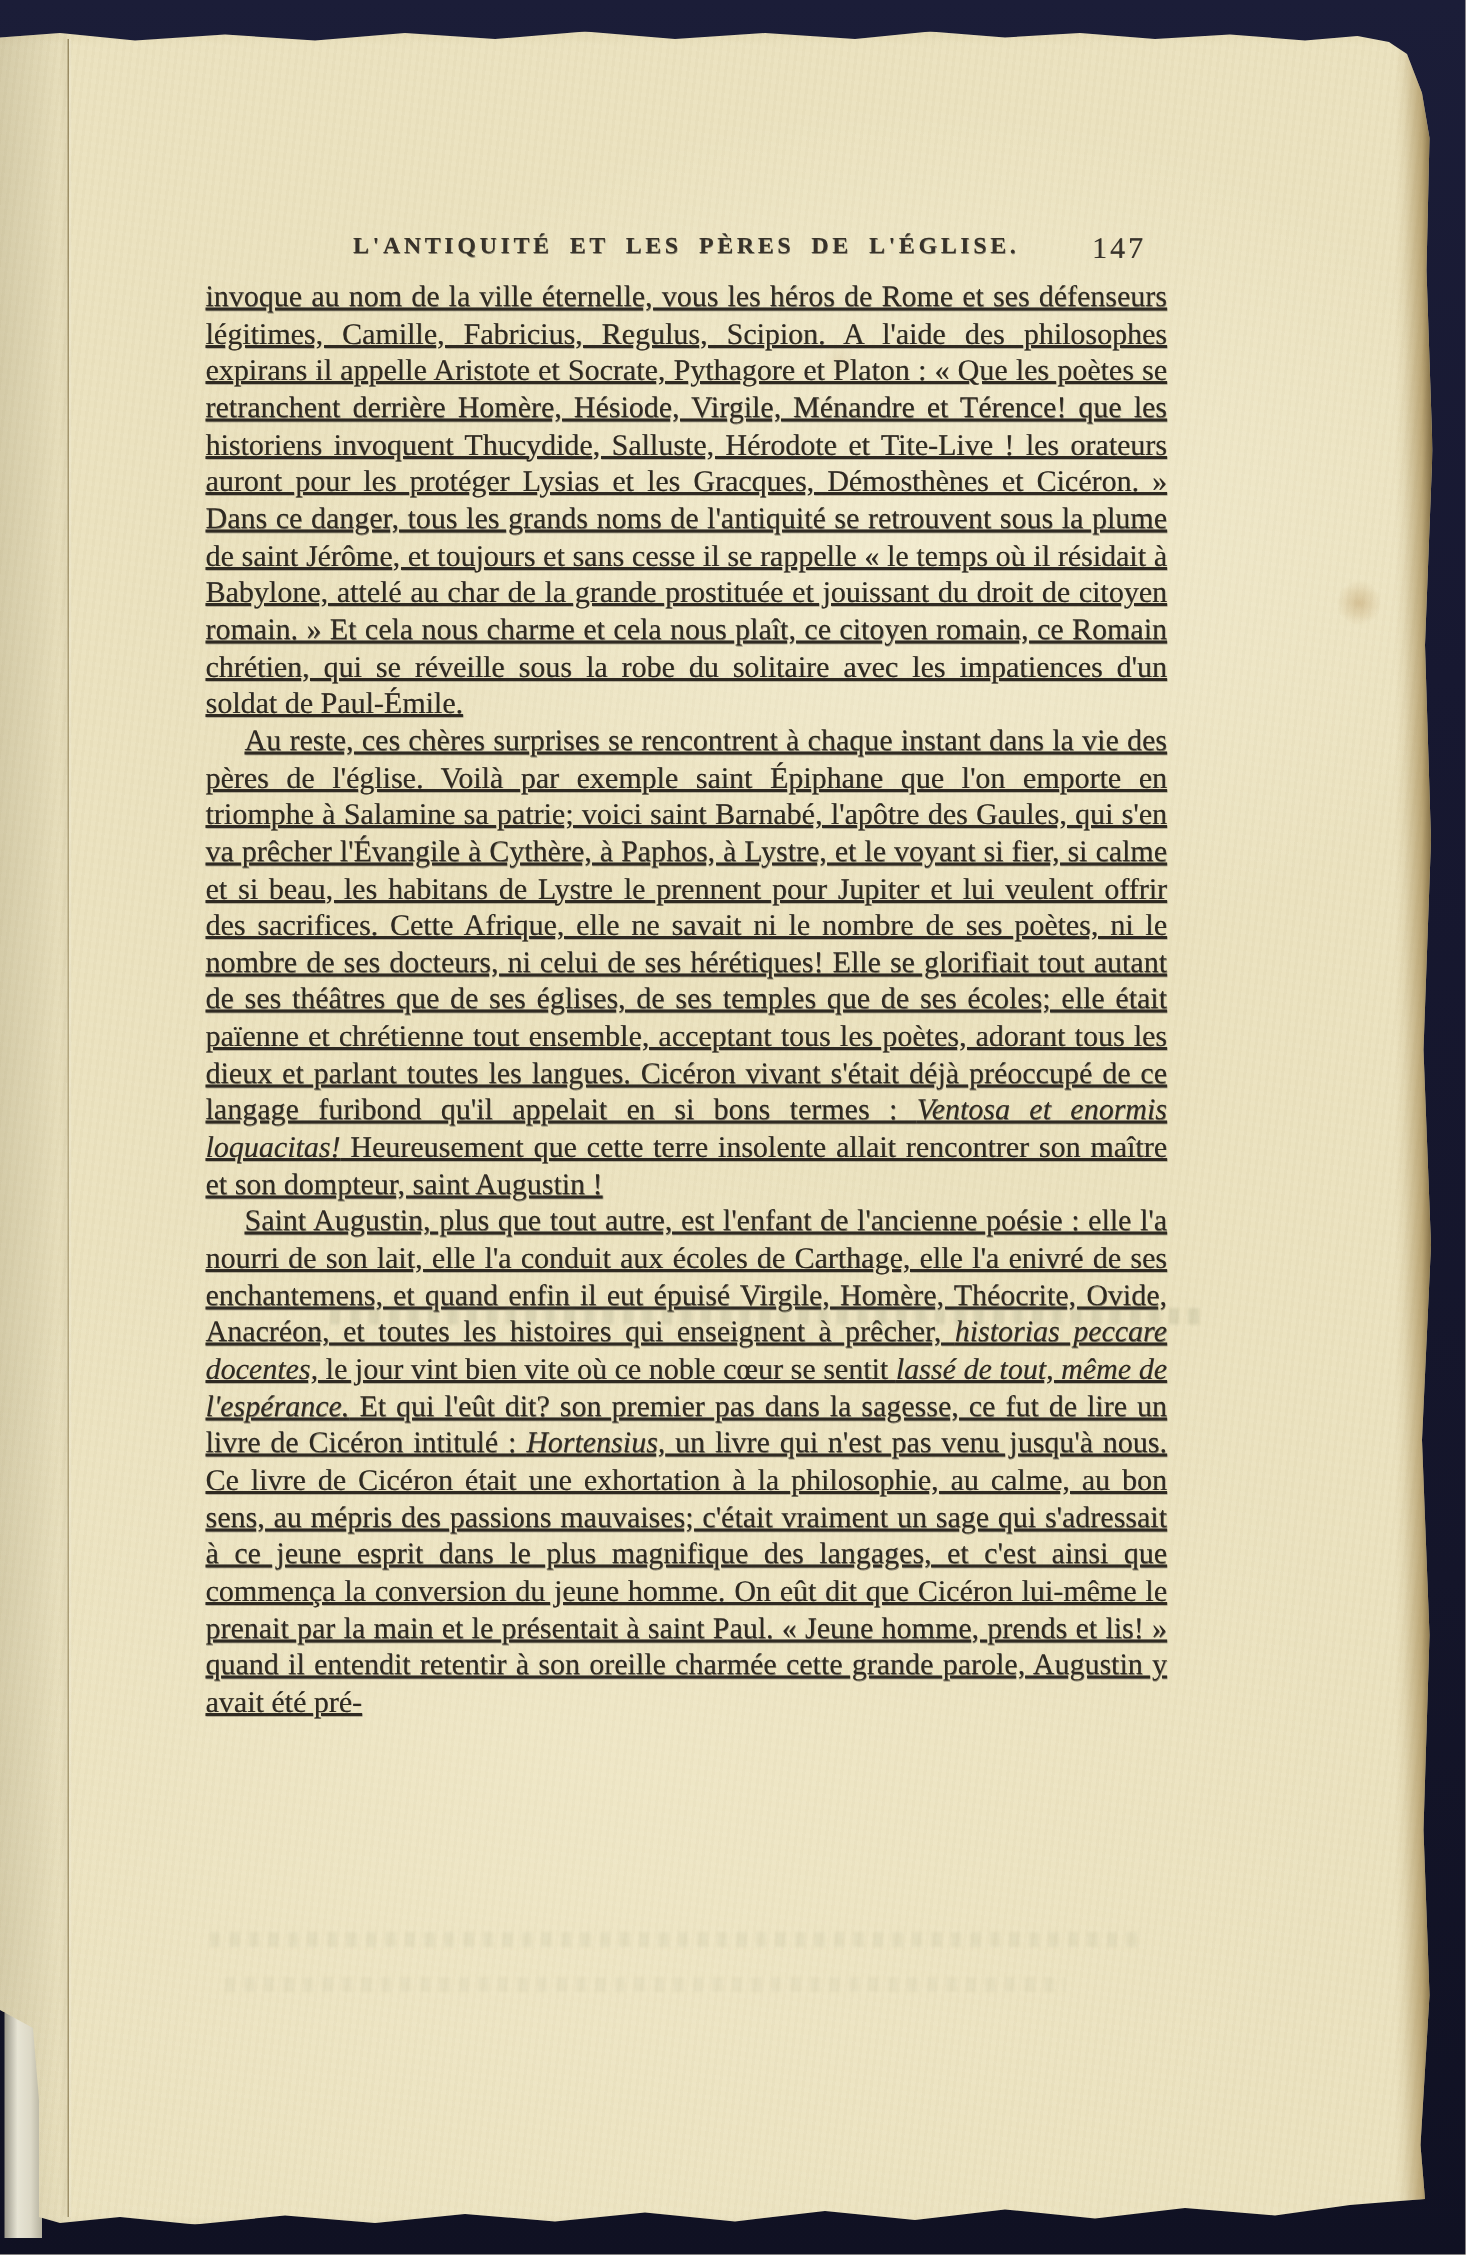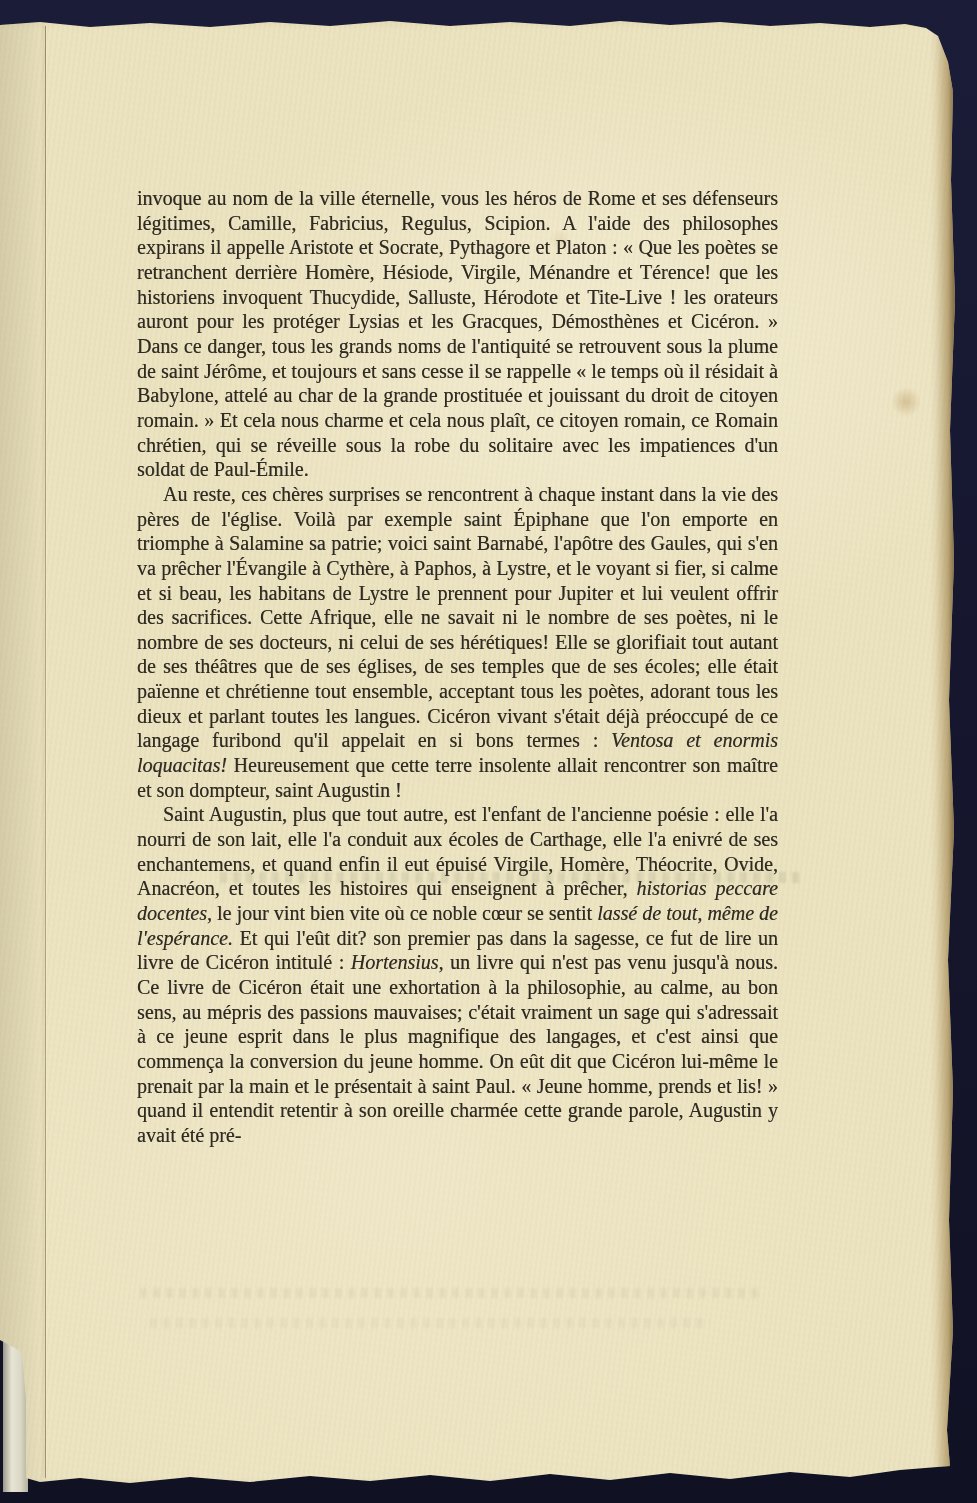--- a/index.html
+++ b/index.html
@@ -67,41 +67,45 @@
     font-size:20px;letter-spacing:2px;
     text-shadow:0.3px 0.3px 0.4px rgba(55,50,42,0.55);
   }
   .text-block{
     position:absolute;left:137px;top:186px;width:641px;
     font-size:20px;line-height:24.65px;text-align:justify;
     color:#2f2a22;
     text-shadow:0.35px 0.35px 0.35px rgba(47,42,34,0.55);
     hyphens:auto;-webkit-hyphens:auto;
   }
-  .text-block p{margin:0;}
+  .text-block p{margin:0;text-decoration:underline;}
   .text-block p.indent{text-indent:26px;}
   .text-block i{font-style:italic;}
   
   .show-through{
     position:absolute;pointer-events:none;opacity:0.20;filter:blur(1.2px);
     background:repeating-linear-gradient(90deg, rgba(118,126,96,0.75) 0 7px, rgba(0,0,0,0) 7px 13px);
   }
   .smudge-1{left:220px;top:872px;width:580px;height:11px;}
   .smudge-2{left:140px;top:1288px;width:620px;height:10px;opacity:0.10;}
   .smudge-3{left:150px;top:1318px;width:560px;height:10px;opacity:0.08;}
 </style>
 </head>
 <body>
 
 <div class="underpage"></div>
 
 <div class="page">
   <div class="edge-tint"></div>
   <div class="crease"></div>
 
+  <div class="header-row">
+    <span class="running-title">L'ANTIQUITÉ ET LES PÈRES DE L'ÉGLISE.</span>
+    <span class="page-number">147</span>
+  </div>
 
   <div class="text-block">
       <p><span>invoque au nom de la ville éternelle, vous les héros de Rome et ses défenseurs légitimes, Camille, Fabricius, Regulus, Scipion. A l'aide des philosophes expirans il appelle Aristote et Socrate, Pythagore et Platon : « Que les poètes se retranchent derrière Homère, Hésiode, Virgile, Ménandre et Térence! que les historiens invoquent Thucydide, Salluste, Hérodote et Tite-Live ! les orateurs auront pour les protéger Lysias et les Gracques, Démosthènes et Cicéron. » Dans ce danger, tous les grands noms de l'antiquité se retrouvent sous la plume de saint Jérôme, et toujours et sans cesse il se rappelle « le temps où il résidait à Babylone, attelé au char de la grande prostituée et jouissant du droit de citoyen romain. » Et cela nous charme et cela nous plaît, ce citoyen romain, ce Romain chrétien, qui se réveille sous la robe du solitaire avec les impatiences d'un soldat de Paul-Émile.</span></p>
       <p class="indent"><span>Au reste, ces chères surprises se rencontrent à chaque instant dans la vie des pères de l'église. Voilà par exemple saint Épiphane que l'on emporte en triomphe à Salamine sa patrie; voici saint Barnabé, l'apôtre des Gaules, qui s'en va prêcher l'Évangile à Cythère, à Paphos, à Lystre, et le voyant si fier, si calme et si beau, les habitans de Lystre le prennent pour Jupiter et lui veulent offrir des sacrifices. Cette Afrique, elle ne savait ni le nombre de ses poètes, ni le nombre de ses docteurs, ni celui de ses hérétiques! Elle se glorifiait tout autant de ses théâtres que de ses églises, de ses temples que de ses écoles; elle était païenne et chrétienne tout ensemble, acceptant tous les poètes, adorant tous les dieux et parlant toutes les langues. Cicéron vivant s'était déjà préoccupé de ce langage furibond qu'il appelait en si bons termes : </span><i>Ventosa et enormis loquacitas!</i><span> Heureusement que cette terre insolente allait rencontrer son maître et son dompteur, saint Augustin !</span></p>
       <p class="indent"><span>Saint Augustin, plus que tout autre, est l'enfant de l'ancienne poésie : elle l'a nourri de son lait, elle l'a conduit aux écoles de Carthage, elle l'a enivré de ses enchantemens, et quand enfin il eut épuisé Virgile, Homère, Théocrite, Ovide, Anacréon, et toutes les histoires qui enseignent à prêcher, </span><i>historias peccare docentes,</i><span> le jour vint bien vite où ce noble cœur se sentit </span><i>lassé de tout, même de l'espérance.</i><span> Et qui l'eût dit? son premier pas dans la sagesse, ce fut de lire un livre de Cicéron intitulé : </span><i>Hortensius,</i><span> un livre qui n'est pas venu jusqu'à nous. Ce livre de Cicéron était une exhortation à la philosophie, au calme, au bon sens, au mépris des passions mauvaises; c'était vraiment un sage qui s'adressait à ce jeune esprit dans le plus magnifique des langages, et c'est ainsi que commença la conversion du jeune homme. On eût dit que Cicéron lui-même le prenait par la main et le présentait à saint Paul. « Jeune homme, prends et lis! » quand il entendit retentir à son oreille charmée cette grande parole, Augustin y avait été pré-</span></p>
     </div>
 
   <div class="show-through smudge-1"></div>
   <div class="show-through smudge-2"></div>
   <div class="show-through smudge-3"></div>

